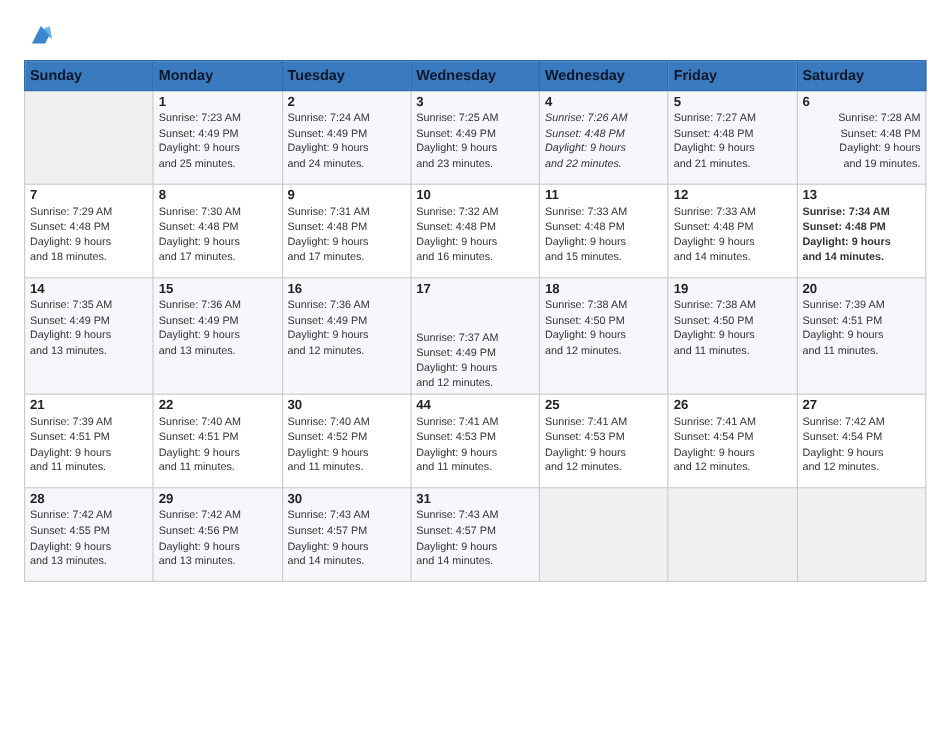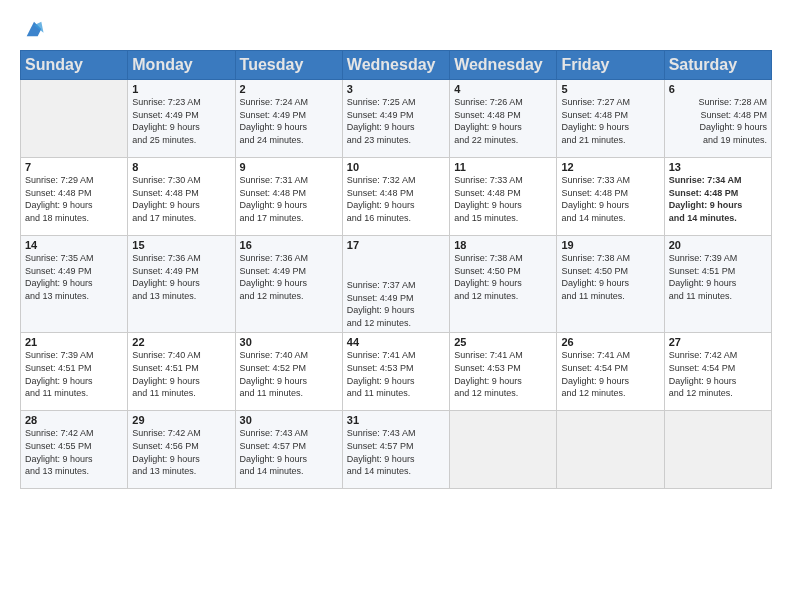--- a/index.html
+++ b/index.html
@@ -59,22 +59,22 @@
       color: #333;
       margin-top: 2px;
     }
     table {
       width: 100%;
       border-collapse: collapse;
       table-layout: fixed;
     }
     thead tr th {
       background: #3a7abf;
-      color: #e5e5e5;
-      font-size: 16px;
+      color: #0f172a;
+      font-size: 12px;
       font-weight: bold;
       padding: 5px 4px;
       text-align: left;
       border: 1px solid #2e6aac;
     }
     tbody tr td {
       vertical-align: top;
       border: 1px solid #ccc;
       padding: 3px 4px;
       font-size: 9.5px;
@@ -153,21 +153,21 @@
           </td>
           <td>
             <span class="day-num">3</span>
             <div class="day-info" style="white-space: pre-line;">Sunrise: 7:25 AM
 Sunset: 4:49 PM
 Daylight: 9 hours
 and 23 minutes.</div>
           </td>
           <td>
             <span class="day-num">4</span>
-            <div class="day-info" style="white-space: pre-line;">Sunrise: 7:26 AM
+            <div class="day-info" style="white-space: pre-line; font-style: italic;">Sunrise: 7:26 AM
 Sunset: 4:48 PM
 Daylight: 9 hours
 and 22 minutes.</div>
           </td>
           <td>
             <span class="day-num">5</span>
             <div class="day-info" style="white-space: pre-line;">Sunrise: 7:27 AM
 Sunset: 4:48 PM
 Daylight: 9 hours
 and 21 minutes.</div>

